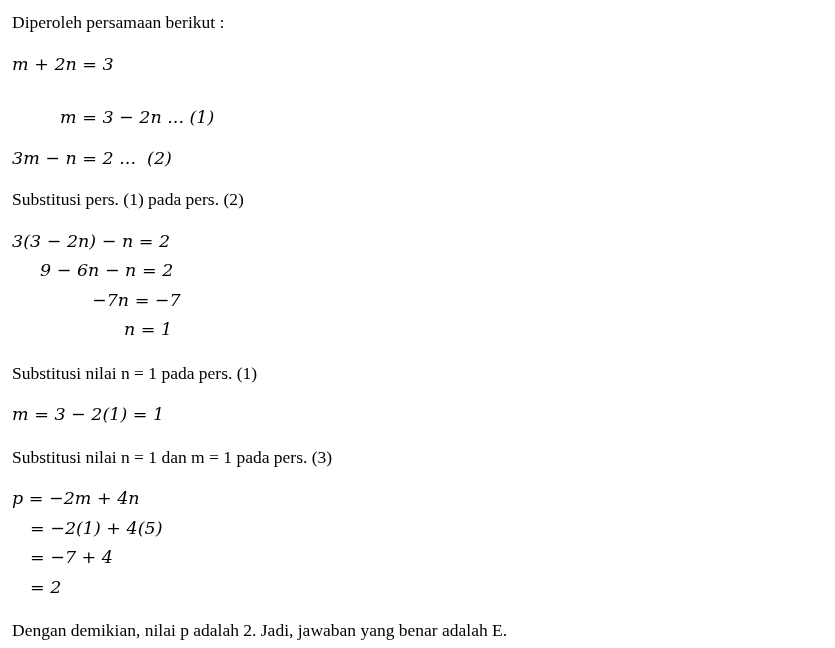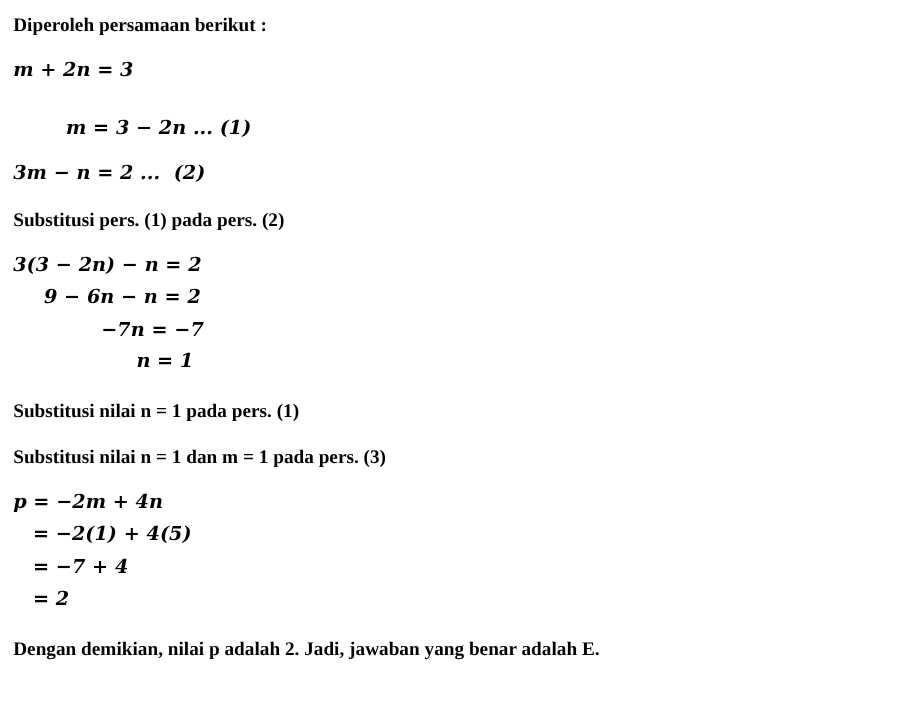--- a/index.html
+++ b/index.html
@@ -13,21 +13,20 @@
     font-family: "Liberation Serif", serif;
     color: #000000;
     overflow: hidden;
   }
   .page {
     position: relative;
     width: 835px;
     height: 648px;
     padding: 12px 17px 0 12px;
     box-sizing: border-box;
-    font-weight: bold;
   }
   .line {
     font-size: 17.5px;
     line-height: 1.0;
     white-space: pre;
   }
   .block {
     margin-bottom: 0;
   }
   
@@ -73,20 +72,21 @@
 
   <div class="line block b-subst1">Substitusi pers. (1) pada pers. (2)</div>
 
   <div class="line block b-calc1 math it">3(3 − 2n) − n = 2</div>
   <div class="line block b-calc2 math it" style="padding-left:28px;">9 − 6n − n = 2</div>
   <div class="line block b-calc3 math it" style="padding-left:80px;">−7n = −7</div>
   <div class="line block b-calc4 math it" style="padding-left:112px;">n = 1</div>
 
   <div class="line block b-subst2">Substitusi nilai n = 1 pada pers. (1)</div>
 
+  <div class="line block b-mval math it">m = 3 − 2(1) = 1</div>
 
   <div class="line block b-subst3">Substitusi nilai n = 1 dan m = 1 pada pers. (3)</div>
 
   <div class="line block b-p1 math it">p = −2m + 4n</div>
   <div class="line block b-p2 math it" style="padding-left:18px;">= −2(1) + 4(5)</div>
   <div class="line block b-p3 math it" style="padding-left:18px;">= −7 + 4</div>
   <div class="line block b-p4 math it" style="padding-left:18px;">= 2</div>
 
   <div class="line block b-concl">Dengan demikian, nilai p adalah 2. Jadi, jawaban yang benar adalah E.</div>
 

